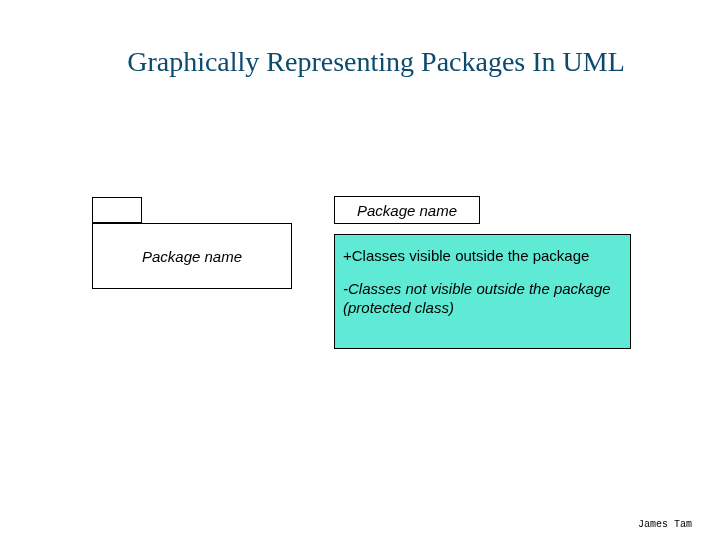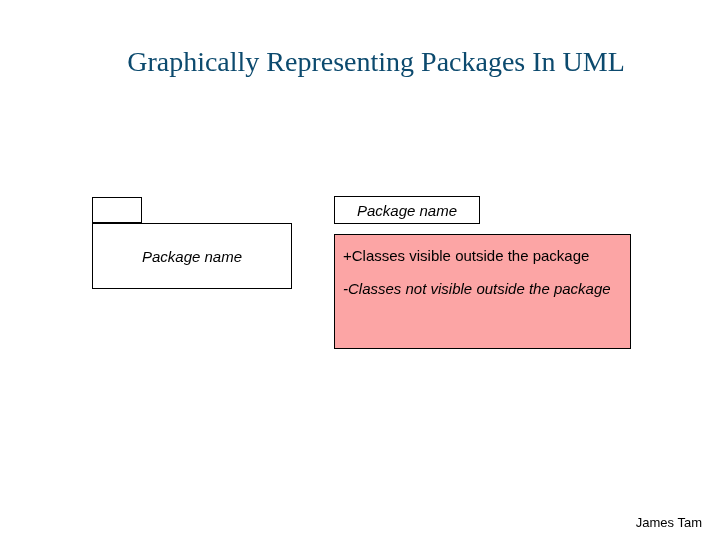--- a/index.html
+++ b/index.html
@@ -67,39 +67,39 @@
     font-style: italic;
     z-index: 2;
   }
   .pkg-right-body {
     position: absolute;
     left: 334px;
     top: 234px;
     width: 297px;
     height: 115px;
     border: 1px solid #000;
-    background: #fca5a5;
+    background: #5eead4;
     font-family: Arial, Helvetica, sans-serif;
     font-size: 15px;
     z-index: 1;
   }
   .pkg-right-body .row1 {
     padding: 12px 8px 6px 8px;
   }
   .pkg-right-body .row2 {
     padding: 10px 8px 4px 8px;
     line-height: 1.25;
     font-style: italic;
   }
   .footer {
     position: absolute;
-    right: 18px;
+    right: 28px;
     bottom: 10px;
-    font-size: 13px;
-    font-family: Liberation Sans, sans-serif;
+    font-size: 10px;
+    font-family: Liberation Mono, monospace;
   }
 </style>
 </head>
 <body>
 
 <div class="title">Graphically Representing Packages In UML</div>
 
 <div class="pkg-left">
   <div class="pkg-left-tab"></div>
   <div class="pkg-left-body">
@@ -107,16 +107,17 @@
   </div>
 </div>
 
 <div class="pkg-right-tab">
   <span>Package name</span>
 </div>
 <div class="pkg-right-body">
   <div class="row1">+Classes visible outside the package</div>
   <div class="row2">
     <div>-Classes not visible outside the package</div>
+    <div>(protected class)</div>
   </div>
 </div>
 
 <div class="footer">James Tam</div>
 
 </body></html>

